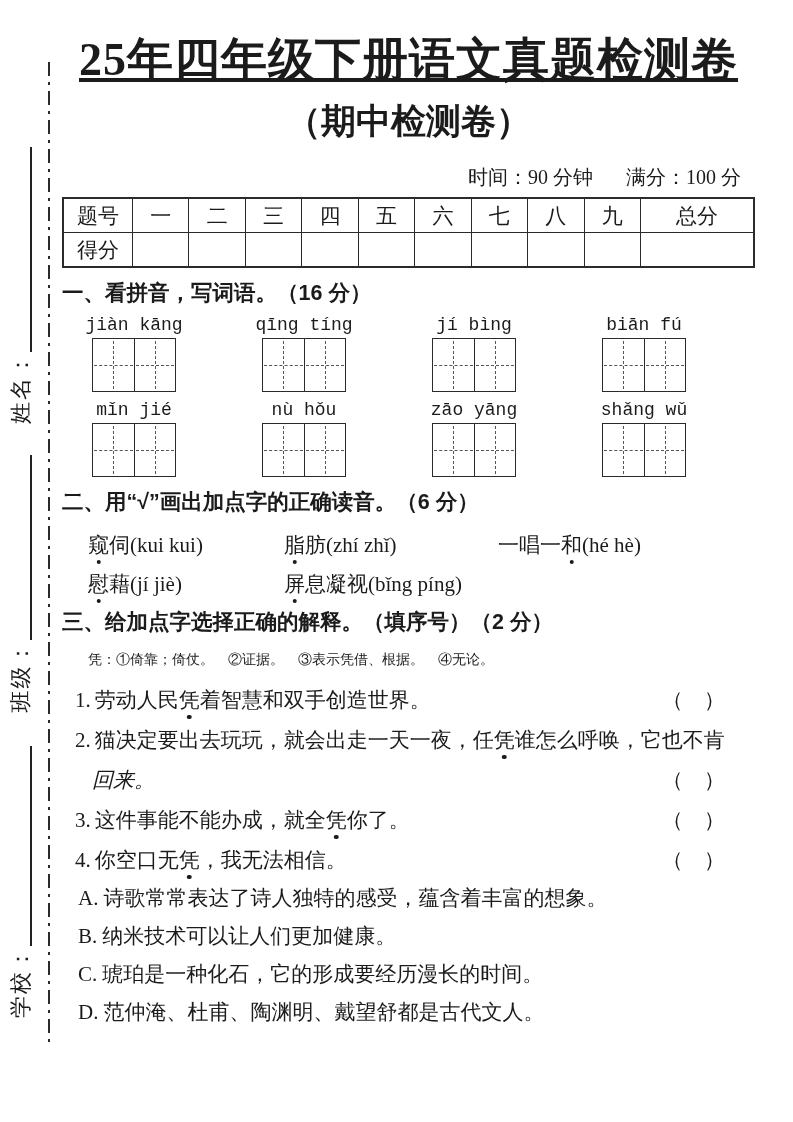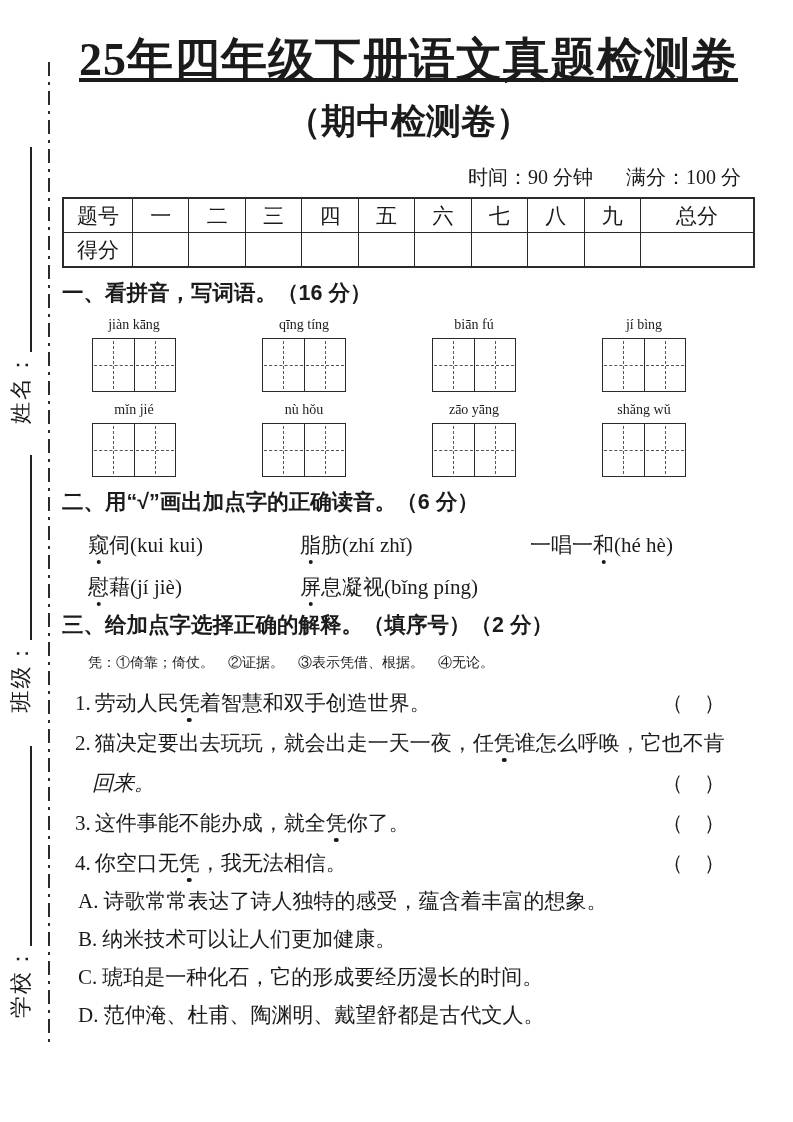--- a/index.html
+++ b/index.html
@@ -45,39 +45,39 @@
   .w-qn { width:64px; } .w-total { width:108px; }
   
   .sec-head {
     font-family:"Liberation Sans","DejaVu Sans",sans-serif;
     font-weight:bold; font-size:21.5px; line-height:27px; margin-top:12px;
   }
   
   .pin-row { display:flex; padding-left:30px; gap:86px; margin-top:8px; }
   .pin-group { display:flex; flex-direction:column; align-items:center; width:84px; }
   .pin-label {
-    font-family:Liberation Serif, serif;
-    font-size:14px; line-height:20px; white-space:nowrap; margin-bottom:3px;
+    font-family:Liberation Mono, monospace;
+    font-size:18px; line-height:20px; white-space:nowrap; margin-bottom:3px;
   }
   .tian-box { display:flex; border:1.8px solid #2b2b2b; width:84px; height:54px; box-sizing:border-box; }
   .tian-cell { flex:1; position:relative; }
   .tian-cell + .tian-cell { border-left:1.6px solid #2b2b2b; }
   .tian-cell::before {
     content:""; position:absolute; top:2px; bottom:2px; left:50%;
     border-left:1px dashed #555;
   }
   .tian-cell::after {
     content:""; position:absolute; left:1px; right:1px; top:50%;
     border-top:1px dashed #555;
   }
   
   .sec2-grid {
     display:grid; grid-template-columns:196px 214px auto;
     padding-left:26px; margin-top:16px; row-gap:13px;
-    font-size:21px; line-height:26px;gap:16px;
+    font-size:21px; line-height:26px;
   }
   
   .dotchar { position:relative; display:inline-block; }
   .dotchar::after {
     content:""; position:absolute; left:50%; bottom:-6px;
     transform:translateX(-50%); width:4.5px; height:4.5px;
     border-radius:50%; background:#1b1b1b;
   }
   
   .defs { padding-left:26px; margin-top:11px; font-size:14px; line-height:26px; }
@@ -157,28 +157,28 @@
           </div>
       </div>
       <div class="pin-group">
         <div class="pin-label">qīng tíng</div>
         <div class="tian-box">
             <div class="tian-cell"></div>
             <div class="tian-cell"></div>
           </div>
       </div>
       <div class="pin-group">
+        <div class="pin-label">jí bìng</div>
+        <div class="tian-box">
+            <div class="tian-cell"></div>
+            <div class="tian-cell"></div>
+          </div>
+      </div>
+      <div class="pin-group">
         <div class="pin-label">biān fú</div>
-        <div class="tian-box">
-            <div class="tian-cell"></div>
-            <div class="tian-cell"></div>
-          </div>
-      </div>
-      <div class="pin-group">
-        <div class="pin-label">jí bìng</div>
         <div class="tian-box">
             <div class="tian-cell"></div>
             <div class="tian-cell"></div>
           </div>
       </div>
     </div>
 
     <div class="pin-row">
       <div class="pin-group">
         <div class="pin-label">mǐn jié</div>

